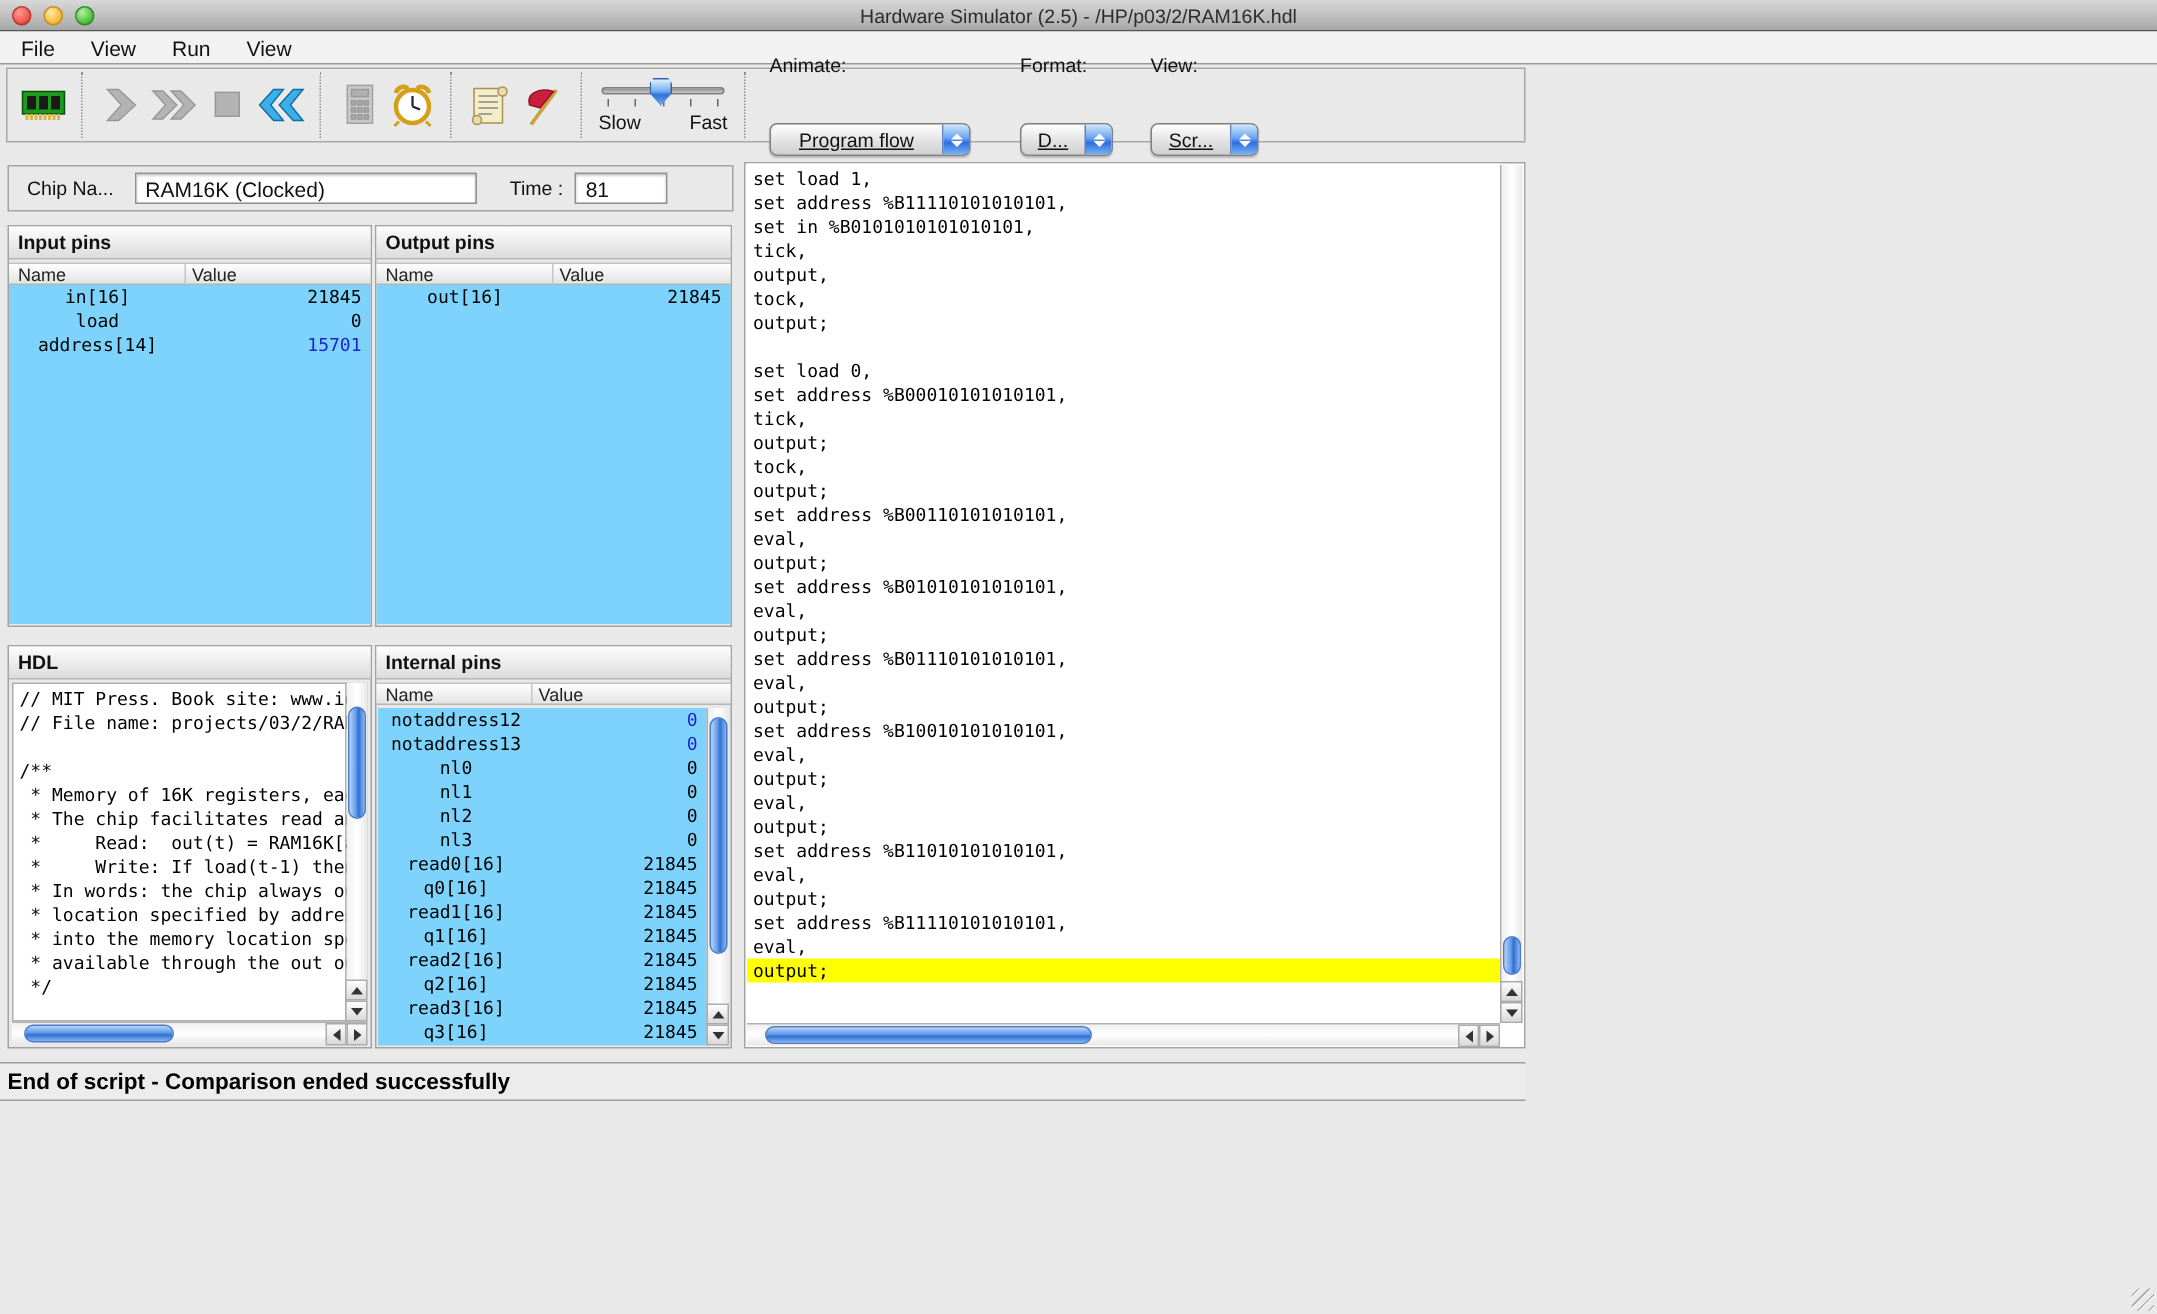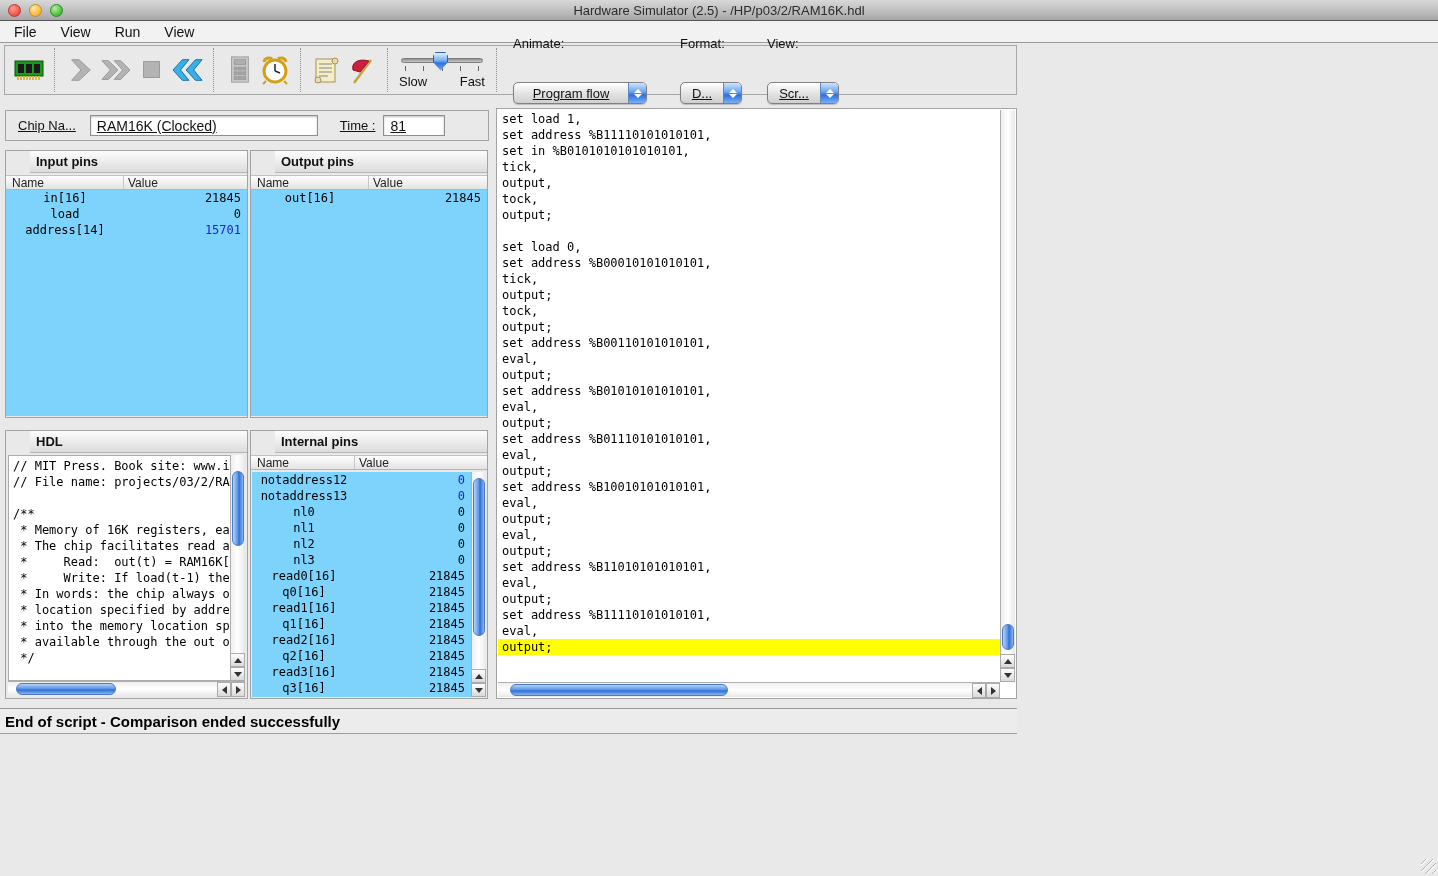--- a/index.html
+++ b/index.html
@@ -44,21 +44,21 @@
   .combo-text { padding:0 10px; font-size:13px; color:#111; display:flex; align-items:center; justify-content:center; flex:1;text-decoration:underline; }
   .combo-step { width:18px; background:linear-gradient(#cfe6fb,#6ba3ef 45%,#2e6fe0 60%,#79b0f3);
     border-left:1px solid #5f85c6; display:flex; flex-direction:column; align-items:center; justify-content:center; gap:1px; }
   .combo-step i { width:0; height:0; border-left:4px solid transparent; border-right:4px solid transparent; }
   .combo-step i.up { border-bottom:4px solid #fff; }
   .combo-step i.dn { border-top:4px solid #fff; }
 
   
   .panel { position:absolute; border:1px solid #a3a3a3; background:#e9e9e9; }
   .panel-title { height:22px; background:linear-gradient(#fdfdfd,#dcdcdc); border-bottom:1px solid #b5b5b5;
-    font-size:13px; font-weight:bold; color:#111; display:flex; align-items:center; padding-left:6px;margin-left:24px; }
+    font-size:13px; font-weight:bold; color:#111; display:flex; align-items:center; padding-left:6px; }
   .tbl-head { height:15px; margin-top:2px; display:flex; background:linear-gradient(#fefefe,#e3e3e3);
     border-top:1px solid #c2c2c2; border-bottom:1px solid #b5b5b5; font-size:12px; color:#222; }
   .tbl-head .c1 { width:118px; padding-left:6px; border-right:1px solid #c6c6c6; }
   .tbl-head .c2 { flex:1; padding-left:4px; }
   .tbl-body { background:#7dd3fc; overflow:hidden; font-family:"DejaVu Sans Mono", monospace; font-size:12px; }
   .prow { height:16px; display:flex; align-items:center; }
   .prow .pname { width:118px; text-align:center; white-space:pre; }
   .prow .pval { flex:1; text-align:right; padding-right:6px; }
   .blue { color:#2222cc; }
 
@@ -79,21 +79,21 @@
   .sb-btn { position:absolute; width:15px; height:14px; background:linear-gradient(#fdfdfd,#dadada);
     border:1px solid #ababab; display:flex; align-items:center; justify-content:center; }
   .sb-btn i { width:0; height:0; border-left:4px solid transparent; border-right:4px solid transparent; }
   .sb-btn i.up { border-bottom:5px solid #333; }
   .sb-btn i.dn { border-top:5px solid #333; }
   .sb-btn i.lf { border:none; border-top:4px solid transparent; border-bottom:4px solid transparent; border-right:5px solid #333; }
   .sb-btn i.rt { border:none; border-top:4px solid transparent; border-bottom:4px solid transparent; border-left:5px solid #333; }
   .sb-btn.h { width:14px; height:15px; }
 
   
-  .chip-row { display:flex; align-items:center; height:100%; font-size:13px; color:#111;text-decoration:underline; }
+  .chip-row { display:flex; align-items:center; height:100%; font-size:13px; color:#111; }
   .fieldbox { background:#fff; border:1px solid #8f8f8f; box-shadow:inset 0 1px 2px rgba(0,0,0,.25);
     height:21px; display:flex; align-items:center; padding-left:6px; font-size:14px; }
 
   
   .statusbar { position:absolute; left:0; top:708px; width:1017px; height:26px; background:#ececec;
     border-top:1px solid #9c9c9c; border-bottom:1px solid #9c9c9c; display:flex; align-items:center; }
   .status-text { font-size:15px; font-weight:bold; color:#000; padding-left:5px; }
 
   .resize-grip { position:absolute; right:2px; bottom:2px; width:15px; height:15px;
     background:repeating-linear-gradient(135deg, transparent, transparent 3px, #b5b5b5 3px, #b5b5b5 4px, #f5f5f5 4px, #f5f5f5 5px); }

